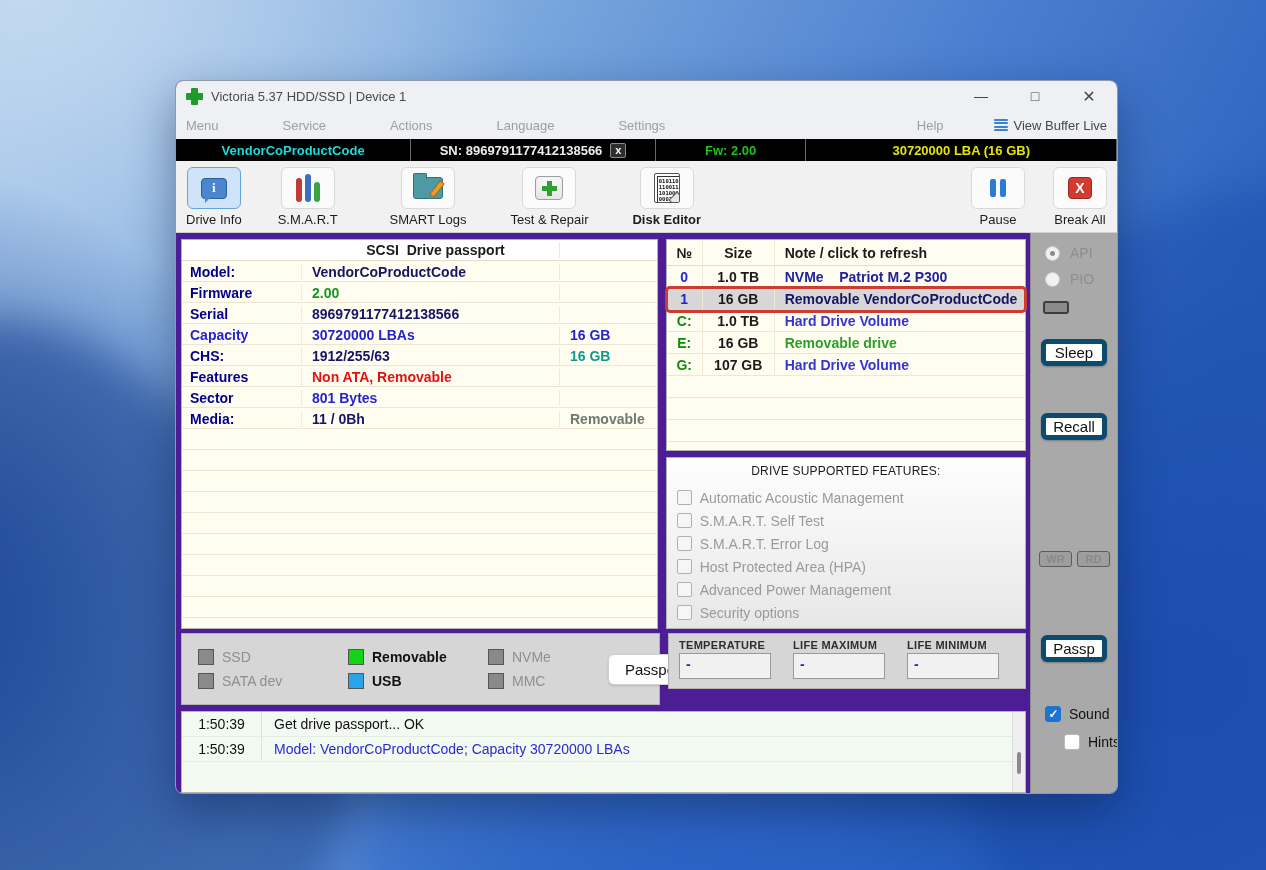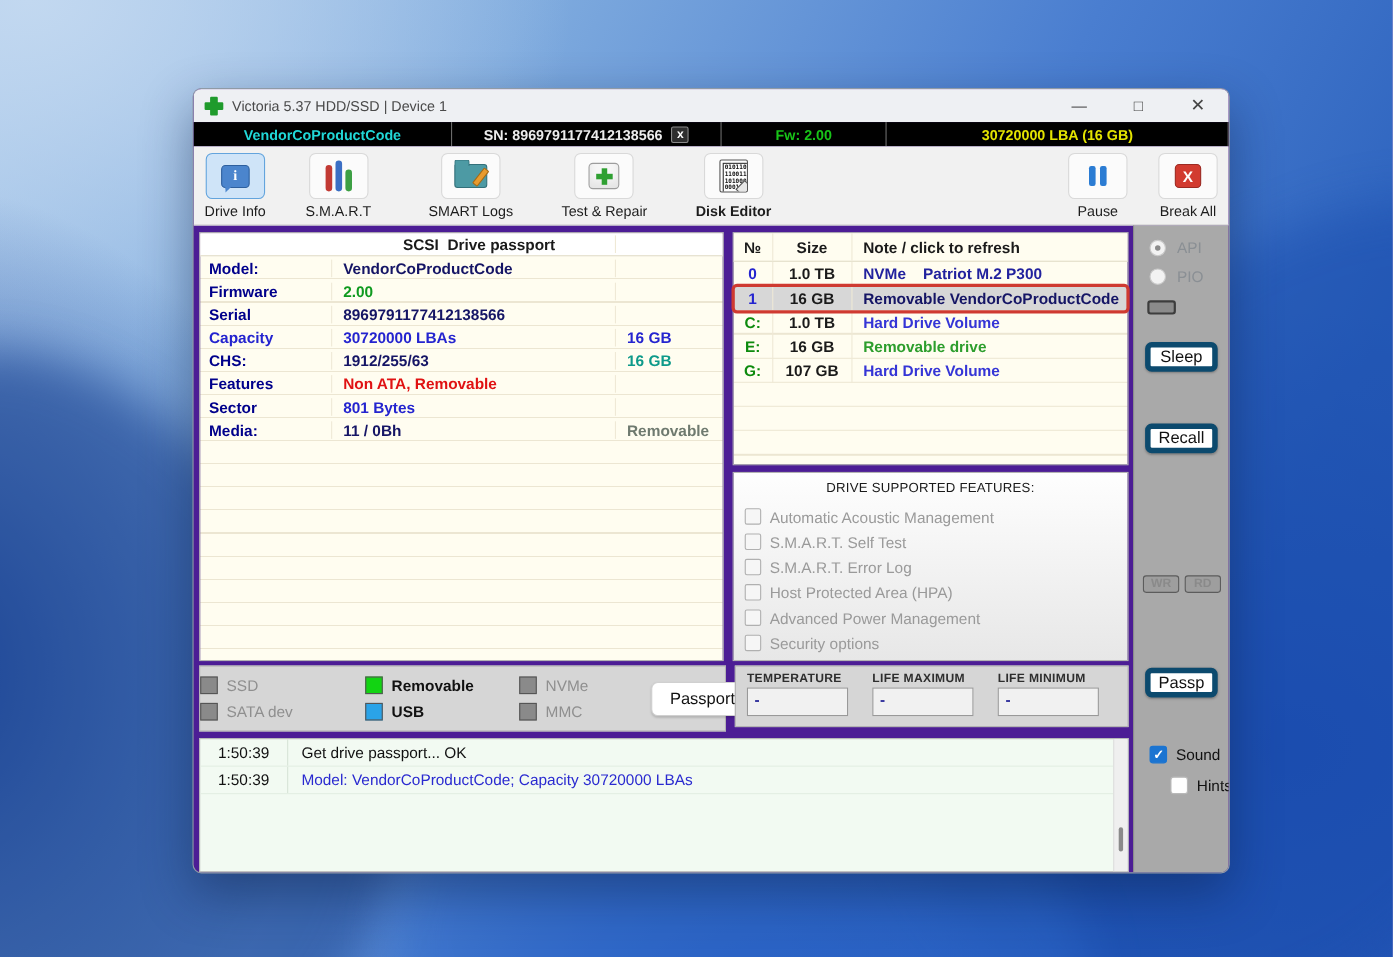--- a/index.html
+++ b/index.html
@@ -111,21 +111,21 @@
   .highlight-box { position:absolute; left:-2px; right:-2px; top:46px; height:27px; border:3px solid #cf3a31; border-radius:5px; pointer-events:none; }
 
   
   .features { margin-top:6px; height:172px; background:linear-gradient(#fefefe,#e7e7e7); border:1px solid #b3b3b3; padding:6px 10px; }
   .feat-title { text-align:center; font-size:12px; color:#1a1a1a; margin-bottom:8px; letter-spacing:.2px; }
   .feat-item { display:flex; align-items:center; gap:8px; height:23px; color:#9a9a9a; font-size:14px; }
   .cb { width:15px; height:15px; border:1px solid #b0b0b0; background:#f6f6f6; border-radius:2px; flex:none; }
 
   
   .bottom-row { display:flex; gap:8px; margin-top:4px; flex:none; }
-  .legend { width:479px; height:60px; background:#d6d6d6; border:1px solid #b3b3b3; display:flex; align-items:center; padding:0 0; }
+  .legend { width:479px; height:72px; background:#d6d6d6; border:1px solid #b3b3b3; display:flex; align-items:center; padding:0 16px; }
   .leg-grid { display:grid; grid-template-columns:150px 140px 120px; grid-auto-rows:24px; align-items:center; }
   .leg-item { display:flex; align-items:center; gap:8px; font-size:14px; color:#8f8f8f; }
   .leg-sq { width:16px; height:16px; border:1px solid #555; flex:none; }
   .leg-item.em { color:#111; font-weight:bold; }
   .passport-btn { margin-left:auto; background:#fff; border:1px solid #d0d0d0; border-radius:6px; padding:6px 16px; font-size:15px; color:#111; box-shadow:0 1px 2px rgba(0,0,0,.15); }
   .ext-btn { margin-left:8px; background:#dcead8; border:1px solid #8faa8c; border-radius:4px; padding:8px 6px; font-size:12px; font-weight:bold; color:#222; }
   .gauges { flex:1; height:56px; background:#d6d6d6; border:1px solid #b3b3b3; display:flex; gap:22px; padding:5px 10px; }
   .gauge { display:flex; flex-direction:column; }
   .gauge .glabel { font-size:11px; font-weight:bold; color:#2e2e2e; margin-bottom:2px; letter-spacing:.3px; }
   .gauge .gbox { width:92px; height:26px; background:#f1f1f1; border:1px solid #999; font-size:14px; font-weight:bold; color:#2a2a9a; padding:2px 6px; }
@@ -165,20 +165,40 @@
   <div class="titlebar">
     <div class="app-icon"></div>
     <div class="title-text">Victoria 5.37 HDD/SSD | Device 1</div>
     <div class="win-controls">
       <div class="win-btn">—</div>
       <div class="win-btn">□</div>
       <div class="win-btn" style="font-size:16px;">✕</div>
     </div>
   </div>
 
+  <div class="menubar">
+    <div class="menu-items">
+
+    <div>Menu</div>
+        <div>Service</div>
+        <div>Actions</div>
+        <div>Language</div>
+        <div>Settings</div>
+      </div>
+    <div class="menu-help">Help</div>
+    <div class="view-buffer">
+      <span class="vb-icon">
+          <i></i>
+          <i></i>
+          <i></i>
+          <i></i>
+        </span>
+      <span>View Buffer Live</span>
+    </div>
+  </div>
 
   <div class="infobar">
     <div class="seg seg-model">VendorCoProductCode</div>
     <div class="seg seg-serial">
       <span>SN: 8969791177412138566</span>
       <span class="sn-close">x</span>
     </div>
     <div class="seg seg-fw">Fw: 2.00</div>
     <div class="seg seg-cap">30720000 LBA (16 GB)</div>
   </div>

